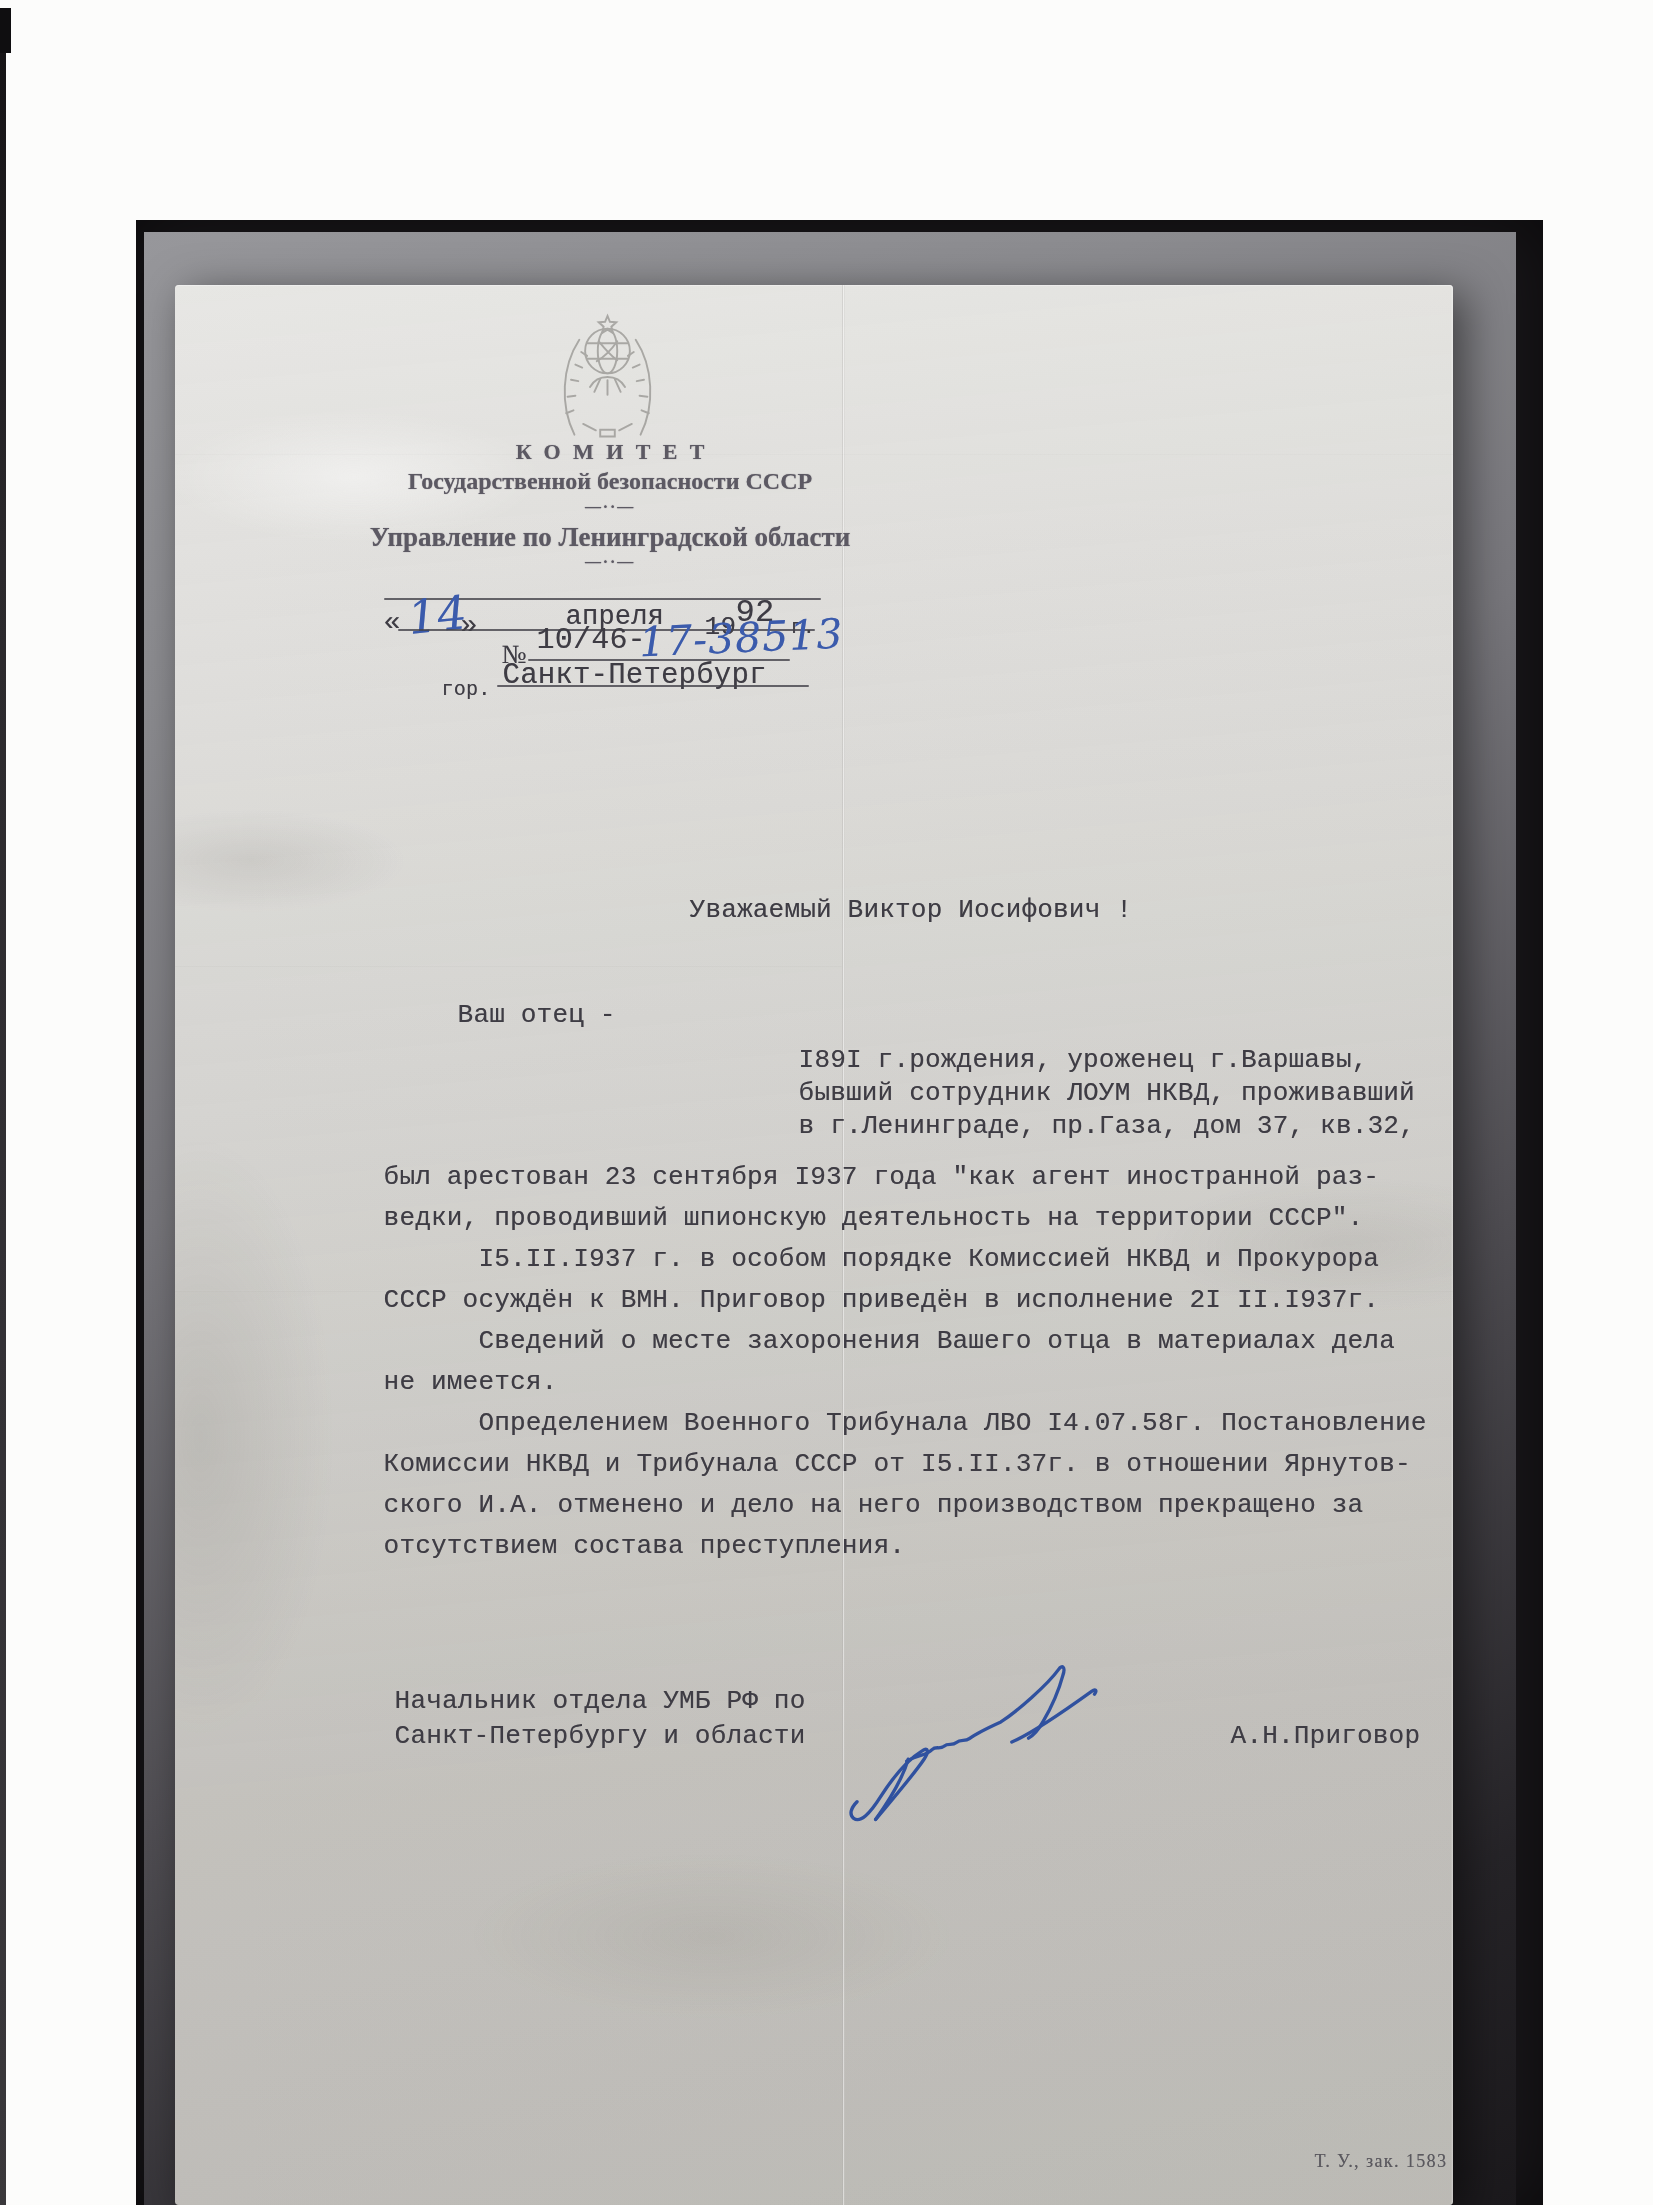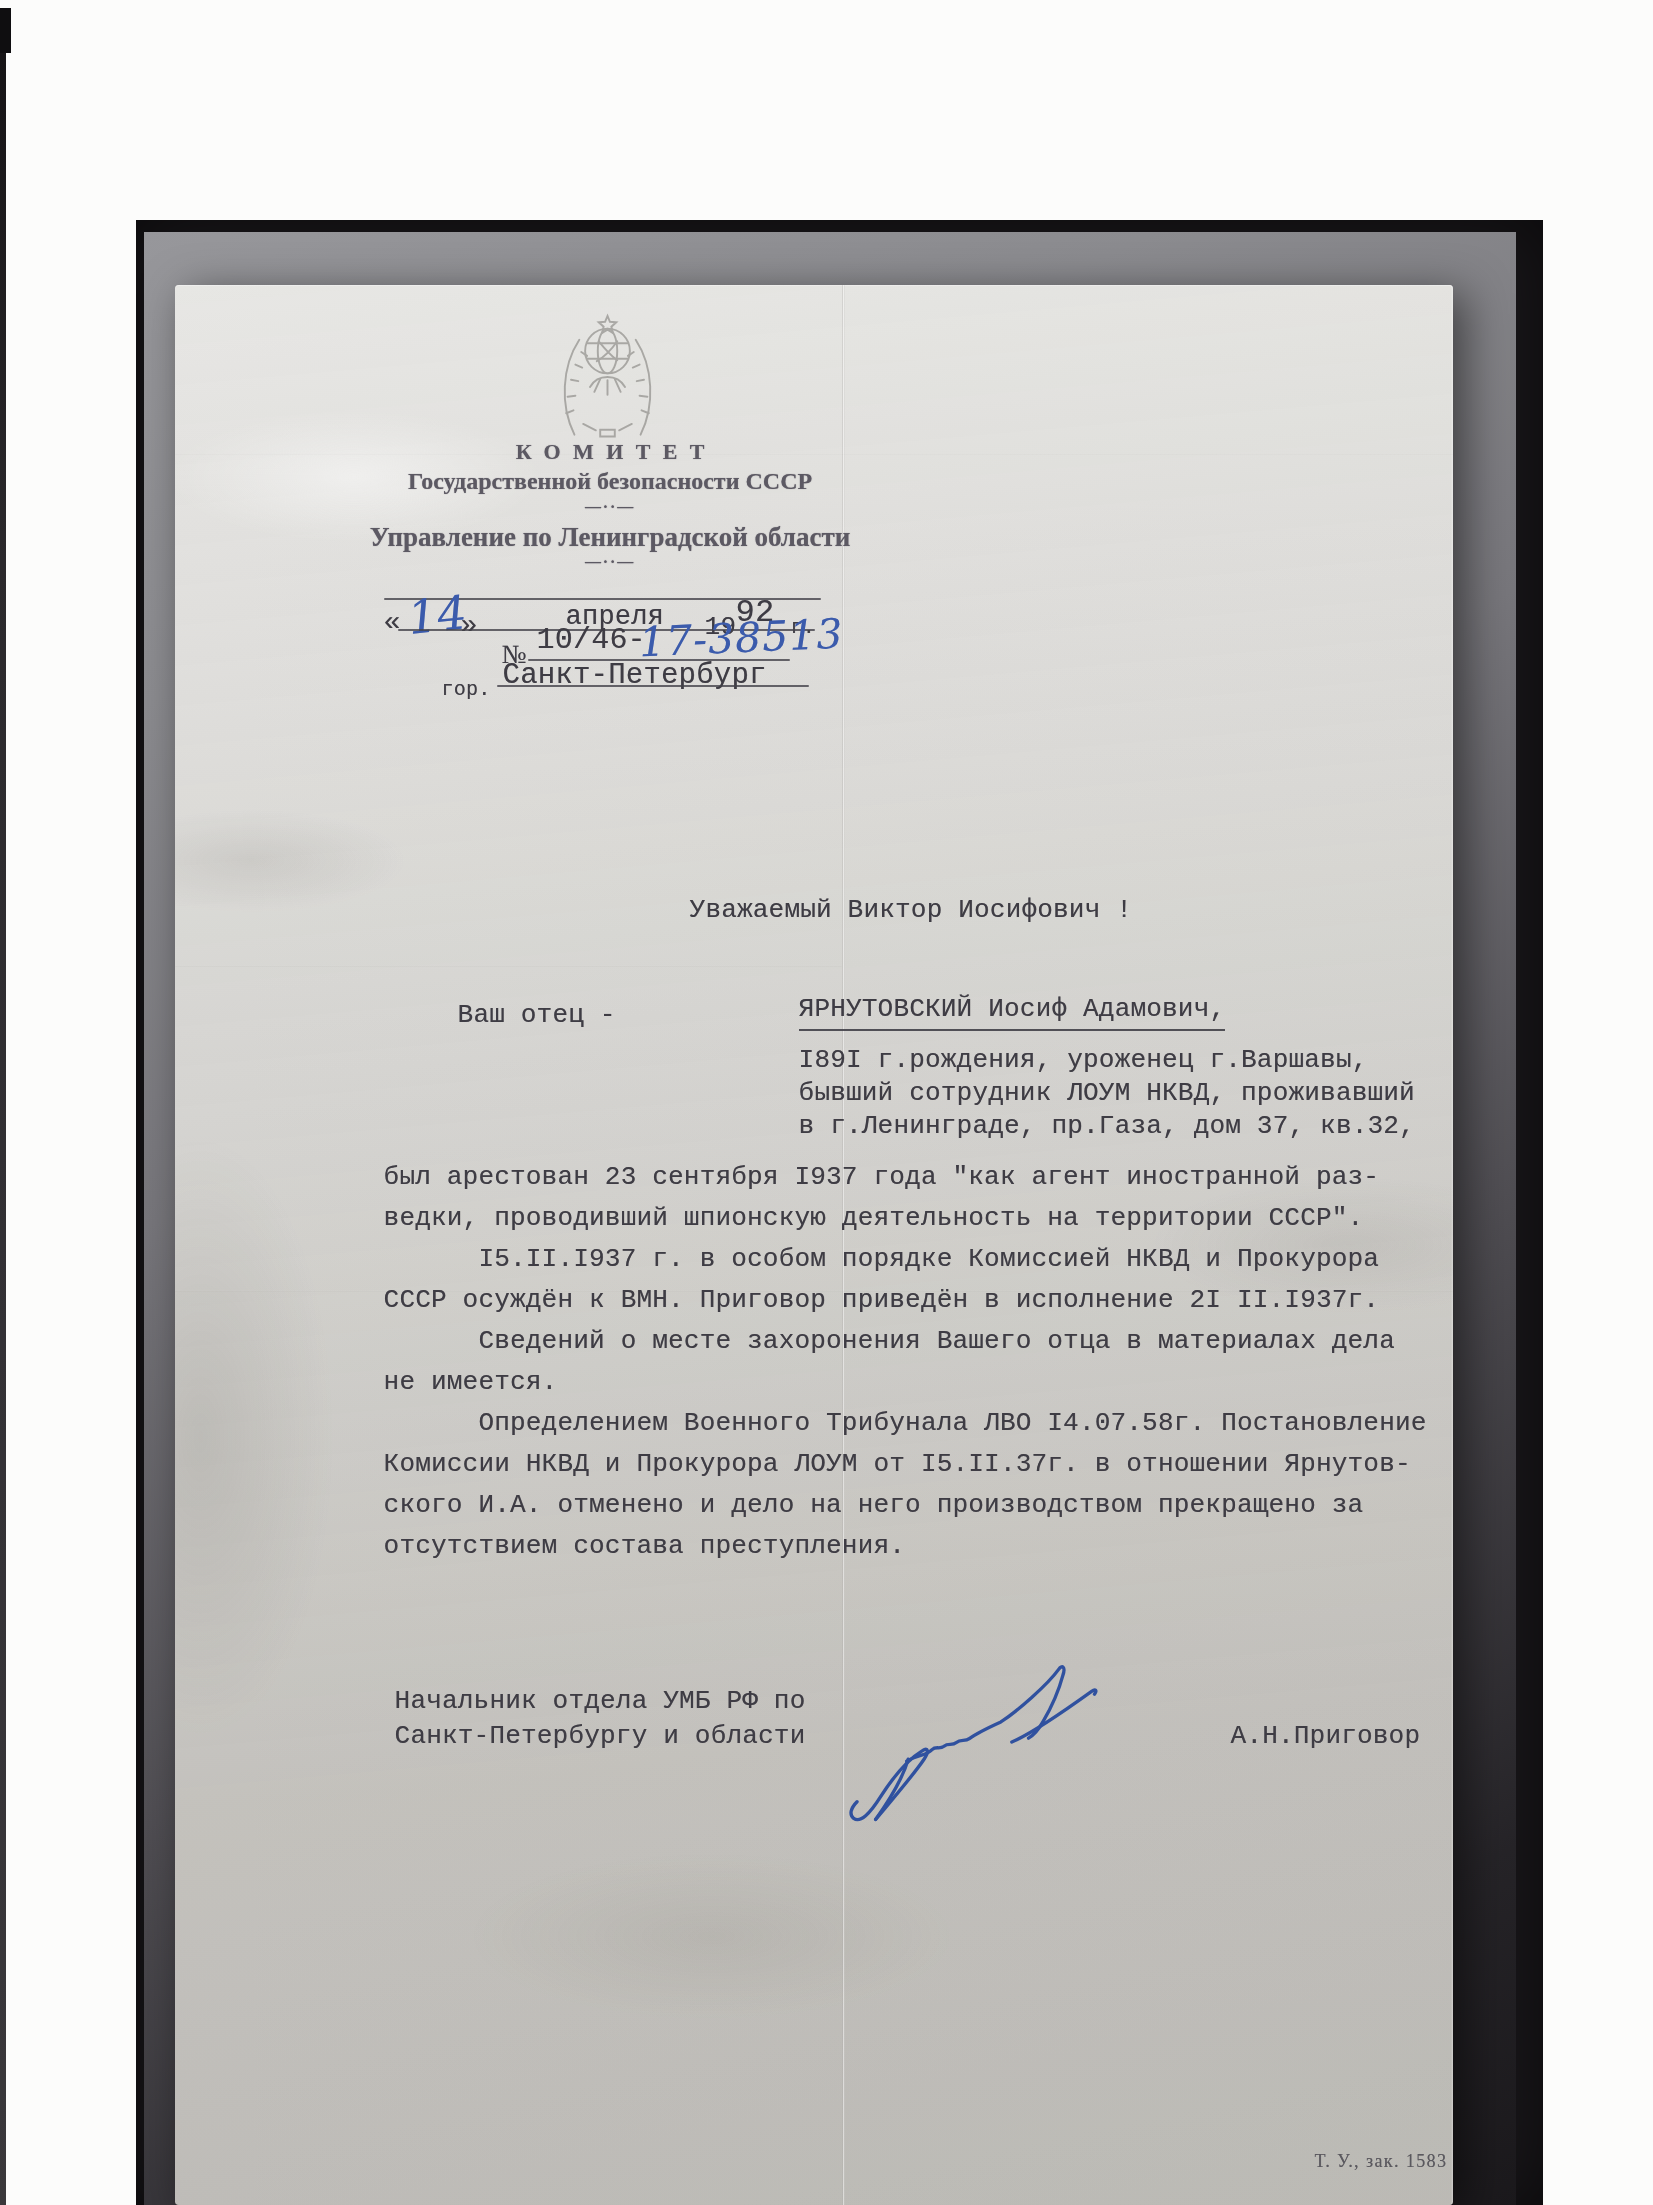--- a/index.html
+++ b/index.html
@@ -149,36 +149,35 @@
         <div class="typed num-typed">10/46-</div>
         <div class="blue-hand num-hand">17-38513</div>
         <div class="rule rule-num"></div>
 
         <div class="typed city">Санкт-Петербург</div>
         <div class="typed city-label">гор.</div>
         <div class="rule rule-city"></div>
 
         <div class="typed salutation">Уважаемый Виктор Иосифович !</div>
         <div class="typed intro">Ваш отец -</div>
-        <div class="typed sname">ЯРНУТОВСКИЙ Иосиф Адамович,</div>
 
         <div id="subject-details">
             <div class="typed subject-line" style="top: 760px;">I89I г.рождения, уроженец г.Варшавы,</div>
             <div class="typed subject-line" style="top: 793px;">бывший сотрудник ЛОУМ НКВД, проживавший</div>
             <div class="typed subject-line" style="top: 826px; text-align: center;">в г.Ленинграде, пр.Газа, дом 37, кв.32,</div>
           </div>
         <div id="body-lines">
             <div class="typed body-line" style="top: 877px;">был арестован 23 сентября I937 года "как агент иностранной раз-</div>
             <div class="typed body-line" style="top: 918px;">ведки, проводивший шпионскую деятельность на территории СССР".</div>
             <div class="typed body-line" style="top: 959px;">      I5.II.I937 г. в особом порядке Комиссией НКВД и Прокурора</div>
             <div class="typed body-line" style="top: 1000px;">СССР осуждён к ВМН. Приговор приведён в исполнение 2I II.I937г.</div>
             <div class="typed body-line" style="top: 1041px;">      Сведений о месте захоронения Вашего отца в материалах дела</div>
             <div class="typed body-line" style="top: 1082px;">не имеется.</div>
             <div class="typed body-line" style="top: 1123px;">      Определением Военного Трибунала ЛВО I4.07.58г. Постановление</div>
-            <div class="typed body-line" style="top: 1164px;">Комиссии НКВД и Прокурора ЛОУМ от I5.II.37г. в отношении Ярнутов-</div>
+            <div class="typed body-line" style="top: 1164px;">Комиссии НКВД и Трибунала СССР от I5.II.37г. в отношении Ярнутов-</div>
             <div class="typed body-line" style="top: 1205px;">ского И.А. отменено и дело на него производством прекращено за</div>
             <div class="typed body-line" style="top: 1246px;">отсутствием состава преступления.</div>
           </div>
 
         <div class="typed sig-title1">Начальник отдела УМБ РФ по</div>
         <div class="typed sig-title2">Санкт-Петербургу и области</div>
         <div class="typed signer">А.Н.Приговор</div>
 
         <div class="signature">
           <svg viewBox="0 0 540 500" fill="none" stroke="#30519f" stroke-width="7" stroke-linecap="round">

